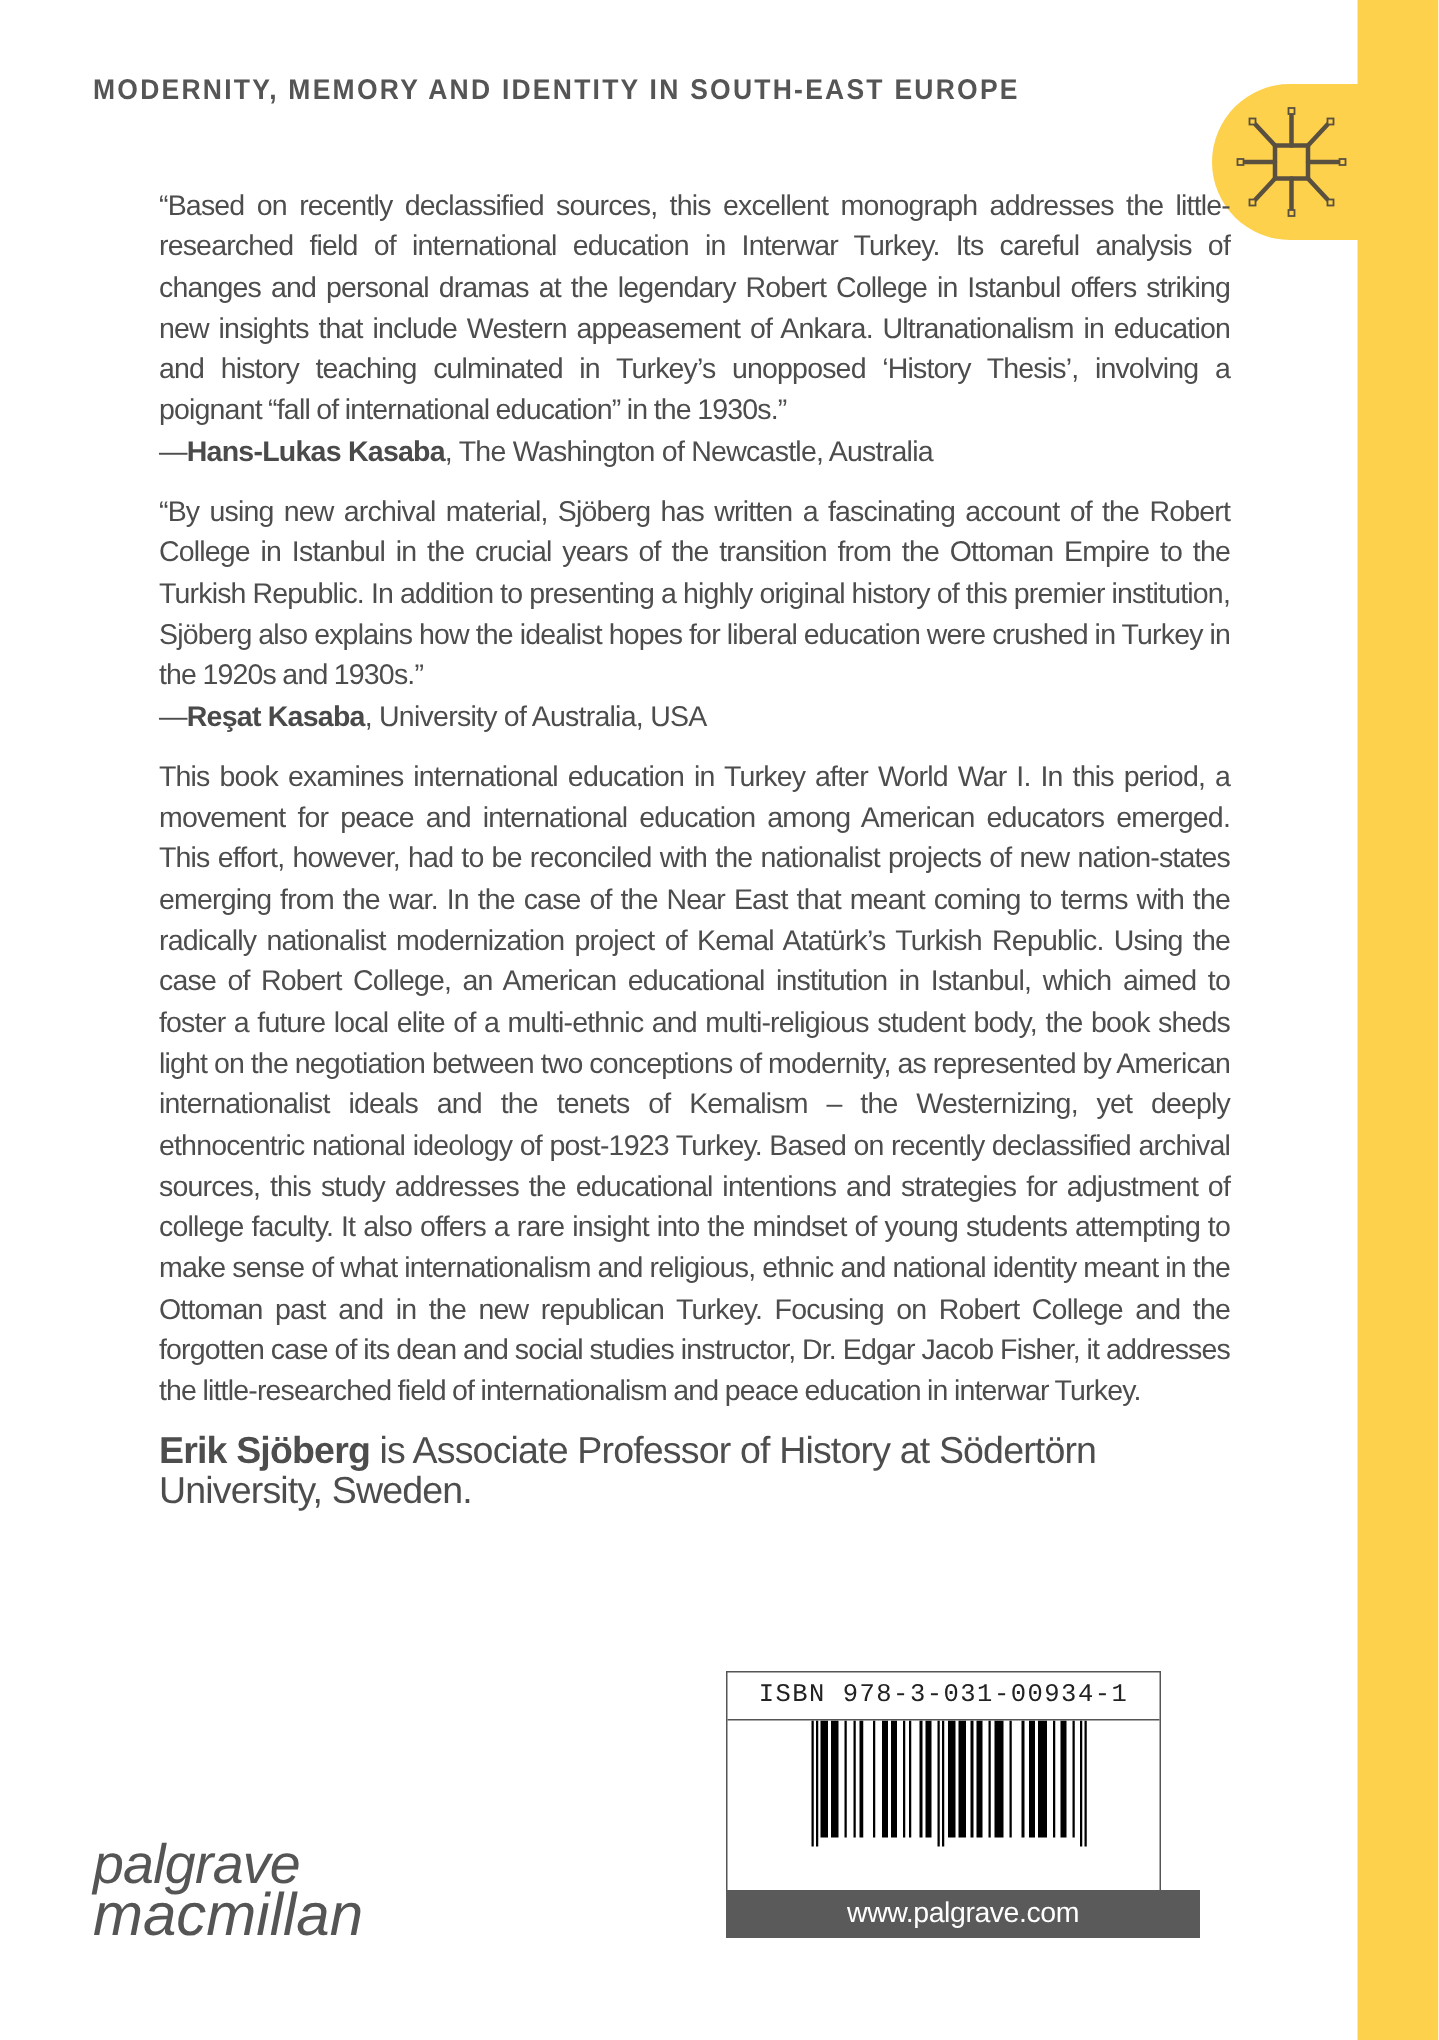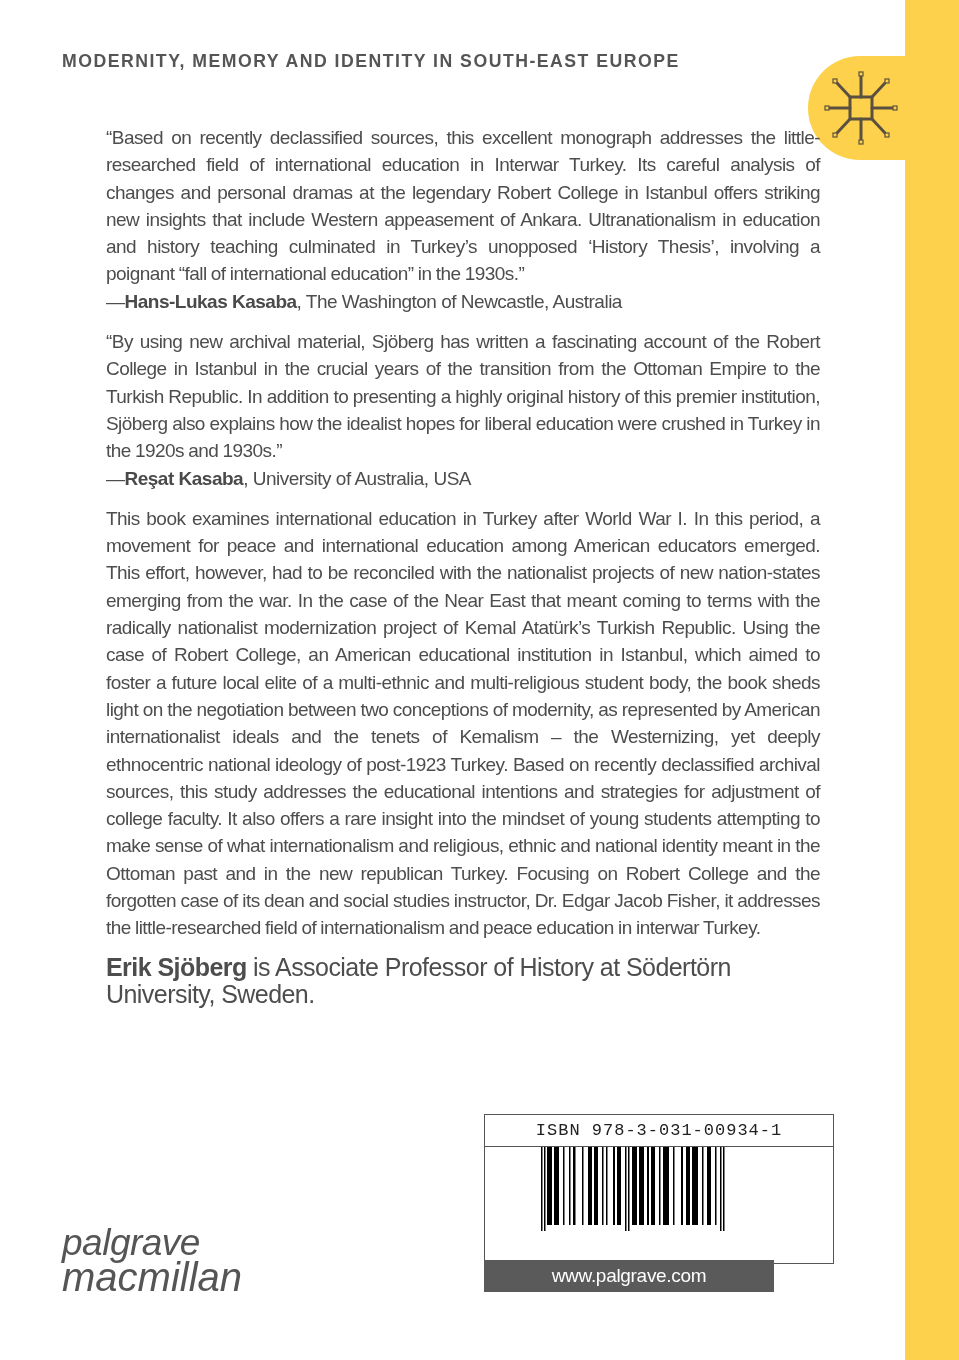--- a/index.html
+++ b/index.html
@@ -115,21 +115,21 @@
     .publisher-logo .line2 {
       font-size: 40px;
       line-height: 34px;
       letter-spacing: 0px;
       display: block;
     }
     .barcode-box {
       position: absolute;
       left: 484px;
       top: 1114px;
-      width: 350px;
+      width: 290px;
       height: 150px;
       border: 1.5px solid #555555;
       box-sizing: border-box;
       background: #ffffff;
     }
     .isbn-text {
       height: 31px;
       border-bottom: 1.5px solid #555555;
       font-family: "Liberation Mono", monospace;
       font-size: 17px;
@@ -151,21 +151,21 @@
       font-size: 25px;
       color: #111111;
       background: transparent;
       white-space: pre;
       letter-spacing: 0.5px;
     }
     .url-bar {
       position: absolute;
       left: 484px;
       top: 1260px;
-      width: 290px;
+      width: 316px;
       height: 32px;
       background: #5a5a5a;
       color: #ffffff;
       font-family: "Liberation Sans", sans-serif;
       font-size: 19px;
       line-height: 32px;
       text-align: center;
       letter-spacing: -0.3px;
     }
   </style>

